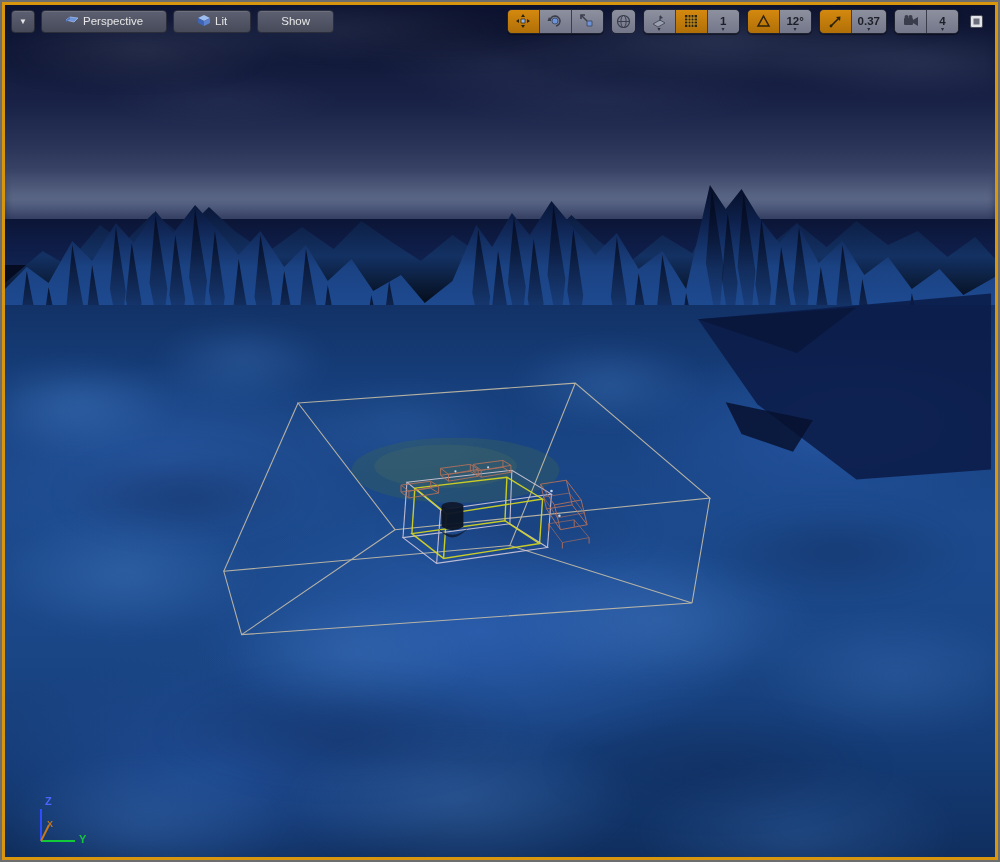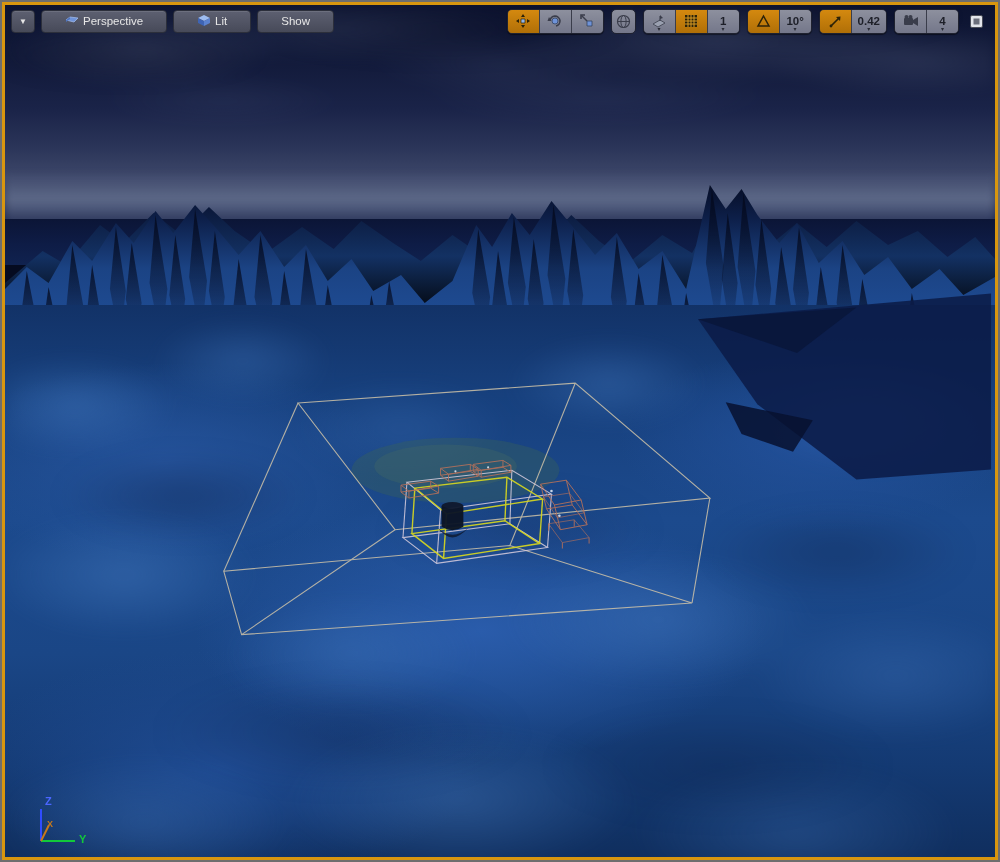--- a/index.html
+++ b/index.html
@@ -409,35 +409,35 @@
           </div>
         </div>
 
         <div class="grp">
           <div class="cell on">
             <svg width="15" height="15" viewBox="0 0 15 15">
               <path d="M7.5,2 L13,12 L2,12 Z" fill="none" stroke="#2c2208" stroke-width="1.5"></path>
             </svg>
           </div>
           <div class="cell">
-            <span class="val">10°</span>
+            <span class="val">12°</span>
             <span class="mini">▾</span>
           </div>
         </div>
 
         <div class="grp">
           <div class="cell on">
             <svg width="15" height="15" viewBox="0 0 15 15">
               <line x1="3" y1="12" x2="11" y2="4" stroke="#2c2208" stroke-width="1.7"></line>
               <path d="M12.5,2.5 L12,7 L8,3 Z" fill="#2c2208"></path>
               <circle cx="3" cy="12" r="1.4" fill="#2c2208"></circle>
             </svg>
           </div>
           <div class="cell">
-            <span class="val">0.42</span>
+            <span class="val">0.37</span>
             <span class="mini">▾</span>
           </div>
         </div>
 
         <div class="grp">
           <div class="cell">
             <svg width="18" height="14" viewBox="0 0 18 14">
               <rect x="2" y="4" width="9" height="7" rx="1" fill="#3a3d4b"></rect>
               <path d="M11,6 L16,3 L16,12 L11,9 Z" fill="#3a3d4b"></path>
               <circle cx="4.5" cy="3" r="2" fill="#3a3d4b"></circle>

